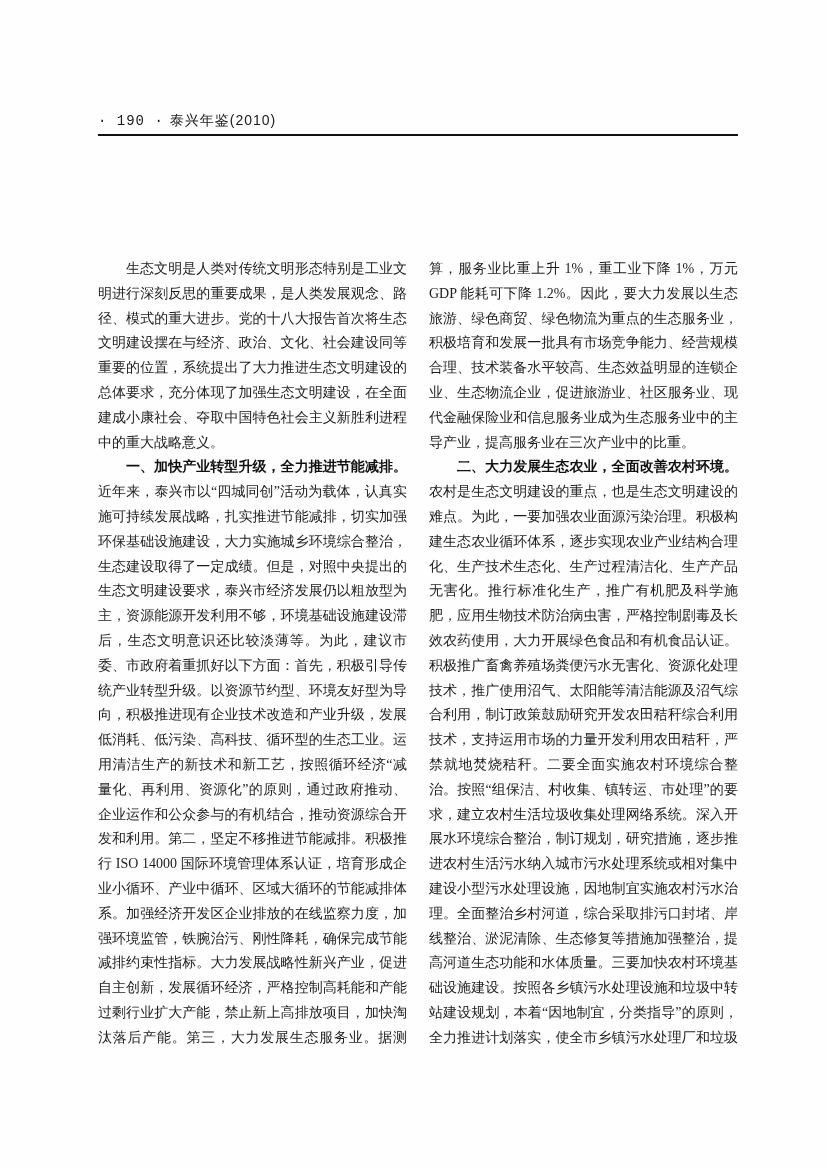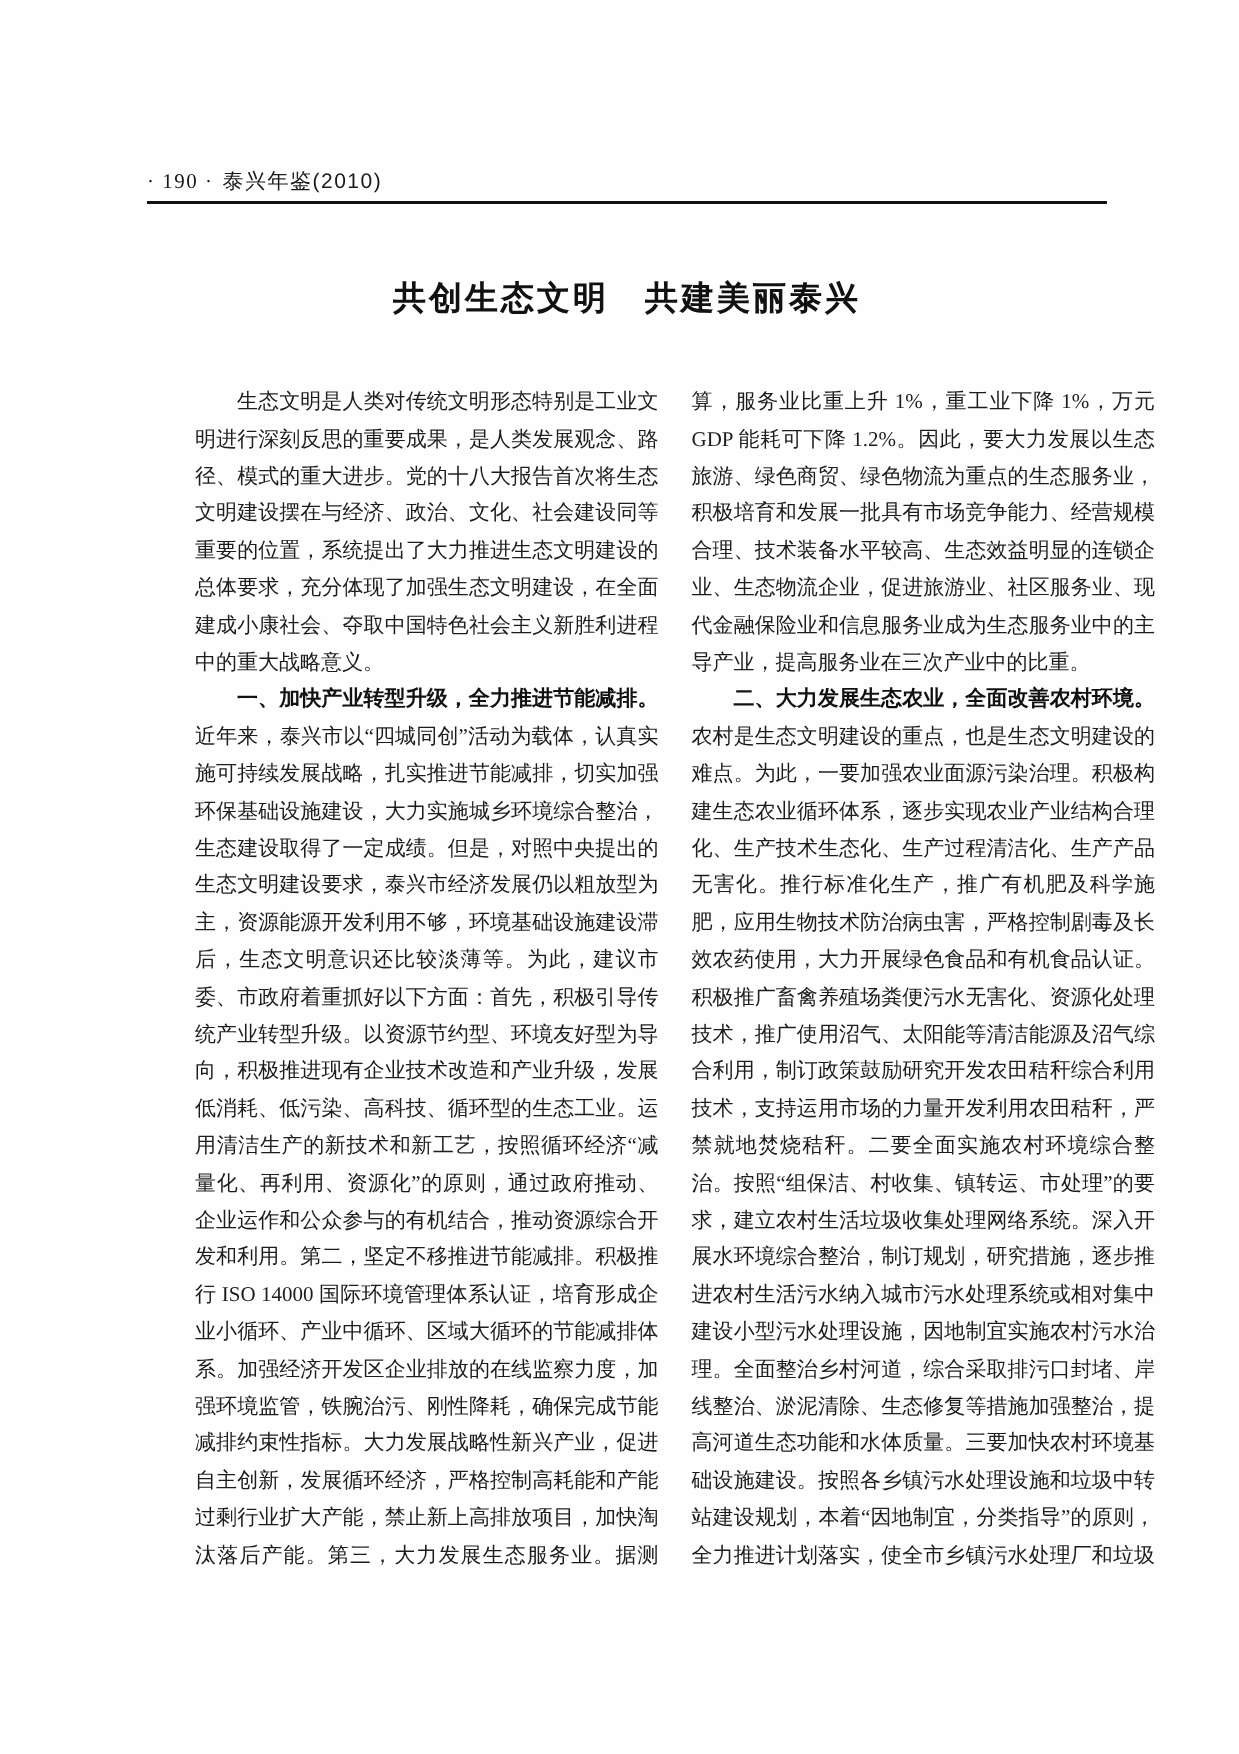--- a/index.html
+++ b/index.html
@@ -20,21 +20,21 @@
     position: absolute;
     left: 98px;
     top: 112px;
     width: 640px;
     font-size: 14px;
     letter-spacing: 1px;
     color: #1a1a1a;
     font-family: "Liberation Sans", sans-serif;
   }
   .page-header .pageno {
-    font-family: Liberation Serif, serif;
+    font-family: Liberation Mono, monospace;
     margin-right: 6px;
   }
   .header-rule {
     position: absolute;
     left: 98px;
     top: 134px;
     width: 640px;
     height: 2px;
     background: #111111;
   }
@@ -58,21 +58,20 @@
     width: 640px;
     height: 818px;
     overflow: hidden;
     column-count: 2;
     column-gap: 22px;
     column-fill: auto;
     font-size: 14px;
     line-height: 24.8px;
     text-align: justify;
     color: #1c1c1c;
-    margin-left: 32px;
   }
   .para {
     margin: 0;
     text-indent: 2em;
   }
   .para .lead {
     font-weight: bold;
     font-family: Liberation Serif, serif;
     color: #111111;
   }
@@ -81,21 +80,20 @@
 <body>
 
 <div class="page">
 
   <div class="page-header">
     <span class="pageno">· 190 ·</span><span>泰兴年鉴(2010)</span>
   </div>
 
   <div class="header-rule"></div>
 
-  <h1 class="article-title">共创生态文明　共建美丽泰兴</h1>
 
   <div class="article-body">
     <p class="para"><span class="lead"></span><span>生态文明是人类对传统文明形态特别是工业文明进行深刻反思的重要成果，是人类发展观念、路径、模式的重大进步。党的十八大报告首次将生态文明建设摆在与经济、政治、文化、社会建设同等重要的位置，系统提出了大力推进生态文明建设的总体要求，充分体现了加强生态文明建设，在全面建成小康社会、夺取中国特色社会主义新胜利进程中的重大战略意义。</span></p>
 
     <p class="para"><span class="lead">一、加快产业转型升级，全力推进节能减排。</span><span>近年来，泰兴市以“四城同创”活动为载体，认真实施可持续发展战略，扎实推进节能减排，切实加强环保基础设施建设，大力实施城乡环境综合整治，生态建设取得了一定成绩。但是，对照中央提出的生态文明建设要求，泰兴市经济发展仍以粗放型为主，资源能源开发利用不够，环境基础设施建设滞后，生态文明意识还比较淡薄等。为此，建议市委、市政府着重抓好以下方面：首先，积极引导传统产业转型升级。以资源节约型、环境友好型为导向，积极推进现有企业技术改造和产业升级，发展低消耗、低污染、高科技、循环型的生态工业。运用清洁生产的新技术和新工艺，按照循环经济“减量化、再利用、资源化”的原则，通过政府推动、企业运作和公众参与的有机结合，推动资源综合开发和利用。第二，坚定不移推进节能减排。积极推行 ISO 14000 国际环境管理体系认证，培育形成企业小循环、产业中循环、区域大循环的节能减排体系。加强经济开发区企业排放的在线监察力度，加强环境监管，铁腕治污、刚性降耗，确保完成节能减排约束性指标。大力发展战略性新兴产业，促进自主创新，发展循环经济，严格控制高耗能和产能过剩行业扩大产能，禁止新上高排放项目，加快淘汰落后产能。第三，大力发展生态服务业。据测算，服务业比重上升 1%，重工业下降 1%，万元 GDP 能耗可下降 1.2%。因此，要大力发展以生态旅游、绿色商贸、绿色物流为重点的生态服务业，积极培育和发展一批具有市场竞争能力、经营规模合理、技术装备水平较高、生态效益明显的连锁企业、生态物流企业，促进旅游业、社区服务业、现代金融保险业和信息服务业成为生态服务业中的主导产业，提高服务业在三次产业中的比重。</span></p>
 
     <p class="para"><span class="lead">二、大力发展生态农业，全面改善农村环境。</span><span>农村是生态文明建设的重点，也是生态文明建设的难点。为此，一要加强农业面源污染治理。积极构建生态农业循环体系，逐步实现农业产业结构合理化、生产技术生态化、生产过程清洁化、生产产品无害化。推行标准化生产，推广有机肥及科学施肥，应用生物技术防治病虫害，严格控制剧毒及长效农药使用，大力开展绿色食品和有机食品认证。积极推广畜禽养殖场粪便污水无害化、资源化处理技术，推广使用沼气、太阳能等清洁能源及沼气综合利用，制订政策鼓励研究开发农田秸秆综合利用技术，支持运用市场的力量开发利用农田秸秆，严禁就地焚烧秸秆。二要全面实施农村环境综合整治。按照“组保洁、村收集、镇转运、市处理”的要求，建立农村生活垃圾收集处理网络系统。深入开展水环境综合整治，制订规划，研究措施，逐步推进农村生活污水纳入城市污水处理系统或相对集中建设小型污水处理设施，因地制宜实施农村污水治理。全面整治乡村河道，综合采取排污口封堵、岸线整治、淤泥清除、生态修复等措施加强整治，提高河道生态功能和水体质量。三要加快农村环境基础设施建设。按照各乡镇污水处理设施和垃圾中转站建设规划，本着“因地制宜，分类指导”的原则，全力推进计划落实，使全市乡镇污水处理厂和垃圾中转站建设达到生态市创建要求，同时制订相应的财政政策，支持其正常运转，切实防止并克服只建不用的现象。到 2015 年，规划布点村庄生活污水处理设施覆盖率达到 50%以上，镇村生活垃圾集中收运率达到 100%，规模畜禽养殖场粪便无害化处理及资源化利用率达到 95%，完成无害化卫生户厕改造率达 80%以上。</span></p>
 
   </div>
 

